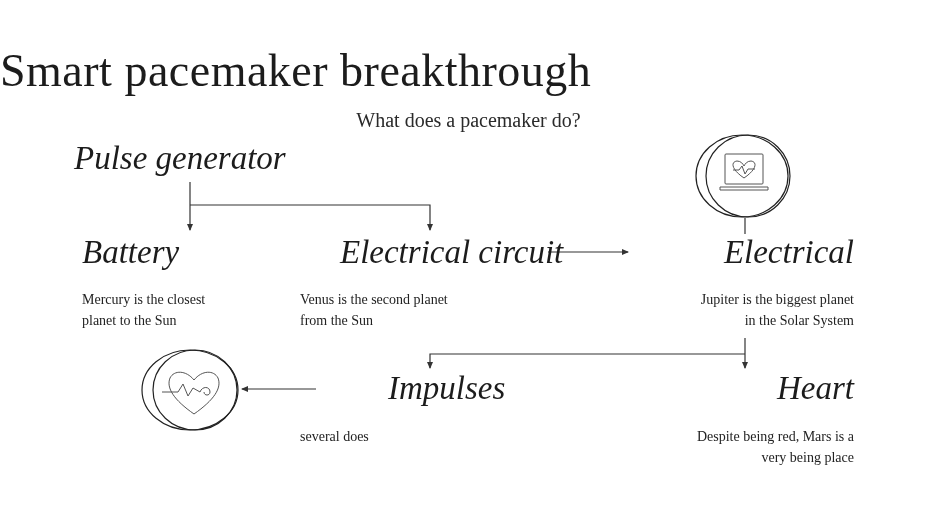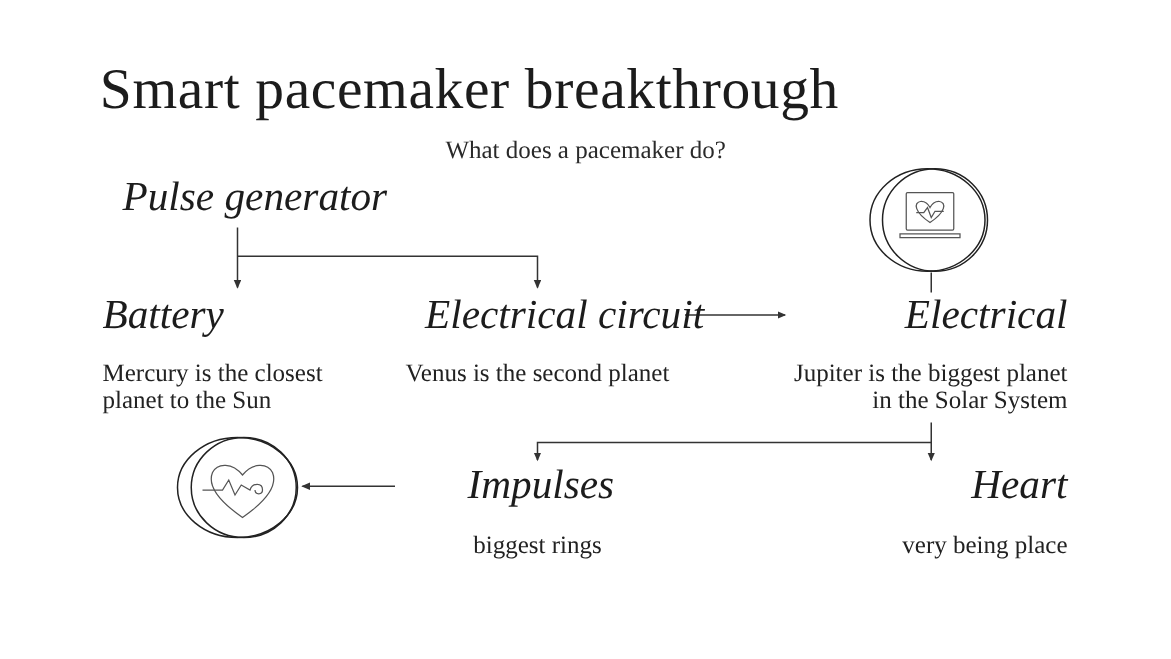--- a/index.html
+++ b/index.html
@@ -1,27 +1,27 @@
 <!DOCTYPE html>
 <html><head>
 <meta charset="utf-8">
 <style>
   html, body { margin: 0; padding: 0; background: #ffffff; }
   body { width: 937px; height: 527px; position: relative; overflow: hidden;
          font-family: "DejaVu Serif", "Liberation Serif", serif; color: #1a1a1a; }
-  .title { position: absolute; left: 0; top: 44px; width: 751px; text-align: center;
+  .title { position: absolute; left: 0; top: 44px; width: 751px; text-align: left;
            font-family: "Liberation Serif", serif; font-size: 46px; font-weight: normal; letter-spacing: 0.5px; color: #1c1c1c; }
   .subtitle { position: absolute; left: 0; top: 109px; width: 937px; text-align: center;
               font-family: Liberation Serif, serif; font-size: 20px; color: #2a2a2a; }
   .heading { position: absolute; font-family: "Liberation Serif", serif; font-style: italic;
              font-size: 33px; color: #1c1c1c; white-space: nowrap; }
-  .desc { position: absolute; font-family: "Liberation Serif", serif; font-size: 20px;
+  .desc { position: absolute; font-family: "Liberation Serif", serif; font-size: 14px;
           line-height: 21px; color: #222; }
   .left { text-align: left; }
-  .center { text-align: center; }
+  .center { }
   .right { text-align: right; }
   svg.lines { position: absolute; left: 0; top: 0; }
   .icon { position: absolute; }
 </style>
 </head>
 <body>
 
 <div class="title">Smart pacemaker breakthrough</div>
 <div class="subtitle">What does a pacemaker do?</div>
 
@@ -64,40 +64,42 @@
   <g fill="none" stroke="#222" stroke-width="1.2">
     <ellipse cx="52" cy="44" rx="48" ry="40"></ellipse>
     <ellipse cx="57" cy="44" rx="42" ry="40"></ellipse>
   </g>
   <g fill="none" stroke="#555" stroke-width="1">
     <path d="M56,68 C36,54 28,42 32,32 C36,24 48,24 56,34 C64,24 76,24 80,32 C84,42 76,54 56,68 Z"></path>
     <path d="M24,46 L40,46 L45,38 L50,50 L55,42 L62,46 C64,40 72,40 72,46 C72,50 66,50 66,46"></path>
   </g>
 </svg>
 
-<div class="heading" style="left:98px;top:140px">Pulse generator</div>
+<div class="heading" style="left:74px;top:140px">Pulse generator</div>
 
 <div class="heading" style="left:82px;top:234px">Battery</div>
 <div class="desc left" style="left:82px;top:289px;width:220px">
   <div>Mercury is the closest</div>
   <div>planet to the Sun</div>
 </div>
 
 <div class="heading" style="left:340px;top:234px">Electrical circuit</div>
 <div class="desc center" style="left:300px;top:289px;width:260px">
   <div>Venus is the second planet</div>
+  <div>from the Sun</div>
 </div>
 
 <div class="heading right" style="right:83px;top:234px">Electrical</div>
 <div class="desc right" style="right:83px;top:289px;width:260px">
   <div>Jupiter is the biggest planet</div>
   <div>in the Solar System</div>
 </div>
 
-<div class="heading" style="left:374px;top:370px">Impulses</div>
+<div class="heading" style="left:388px;top:370px">Impulses</div>
 <div class="desc center" style="left:300px;top:426px;width:260px">
-  <div>biggest rings</div>
+  <div>several does</div>
 </div>
 
 <div class="heading right" style="right:83px;top:370px">Heart</div>
 <div class="desc right" style="right:83px;top:426px;width:260px">
+  <div>Despite being red, Mars is a</div>
   <div>very being place</div>
 </div>
 
 </body></html>

